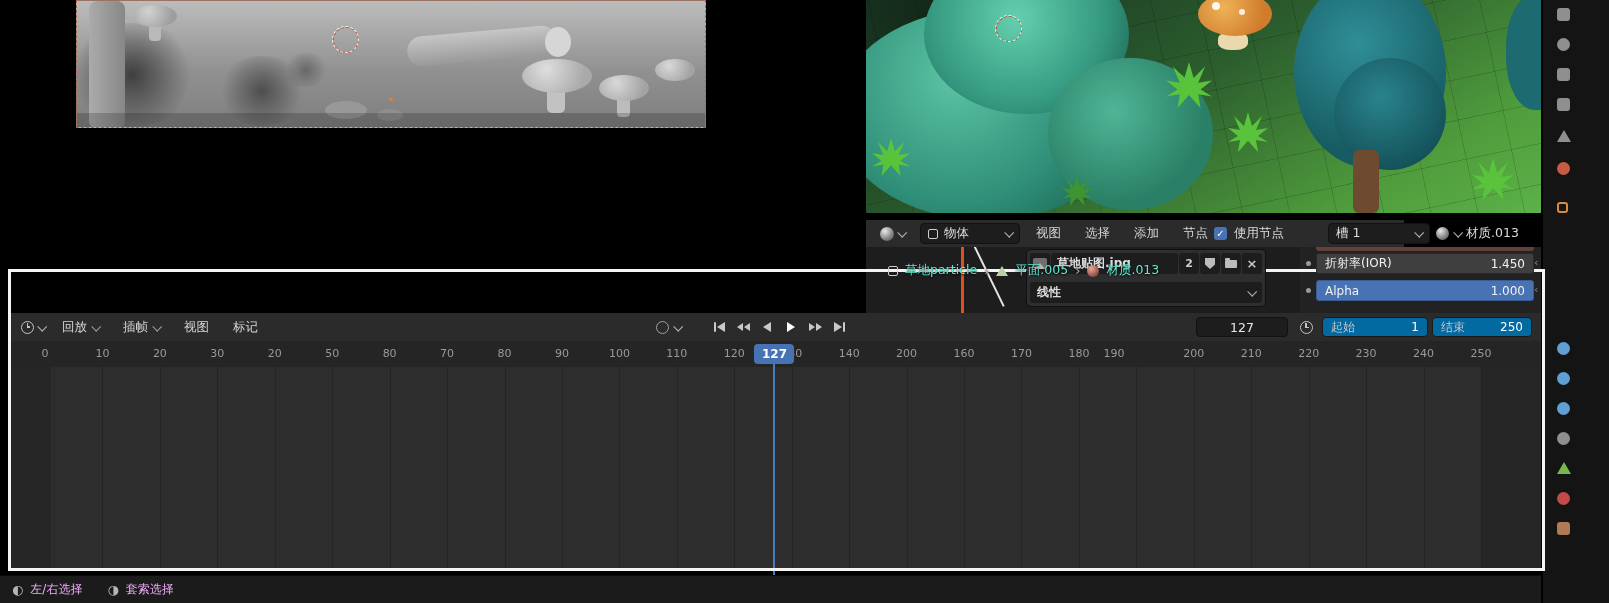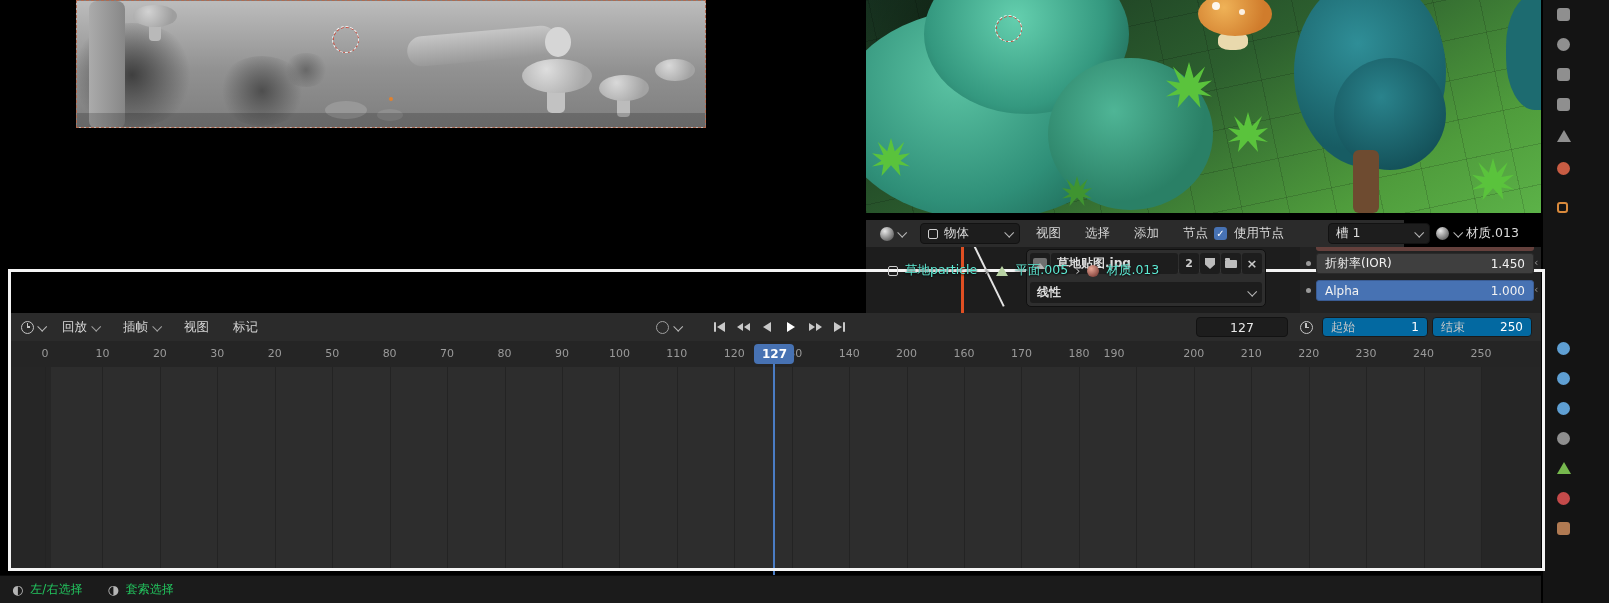--- a/index.html
+++ b/index.html
@@ -174,21 +174,21 @@
   .shape-square-outline{width:11px;height:11px;border:2px solid #8f8f8f;border-radius:3px;background:transparent;box-sizing:border-box;}
 
   
   .overlay{position:absolute;left:8px;top:269px;width:1537px;height:302px;border:3px solid #f4f4f4;box-sizing:border-box;z-index:5;pointer-events:none;}
 
   
   .statusbar{position:absolute;left:0;top:575px;width:1541px;height:28px;background:#1b1b1b;border-top:1px solid #090909;
       display:flex;align-items:center;padding-left:12px;box-sizing:border-box;gap:7px;}
   .hinticon{color:#b5b5b5;font-size:13px;line-height:1;}
   .hinticon.second{margin-left:18px;}
-  .hinttext{color:#22c55e;font-size:12px;white-space:nowrap;}
+  .hinttext{color:#f0abfc;font-size:12px;white-space:nowrap;}
 </style>
 </head>
 <body>
 
 <div id="stage">
 
   <section class="render-preview">
     <div class="rp fern1"></div>
     <div class="rp trunk"></div>
     <div class="rp fern2"></div>

